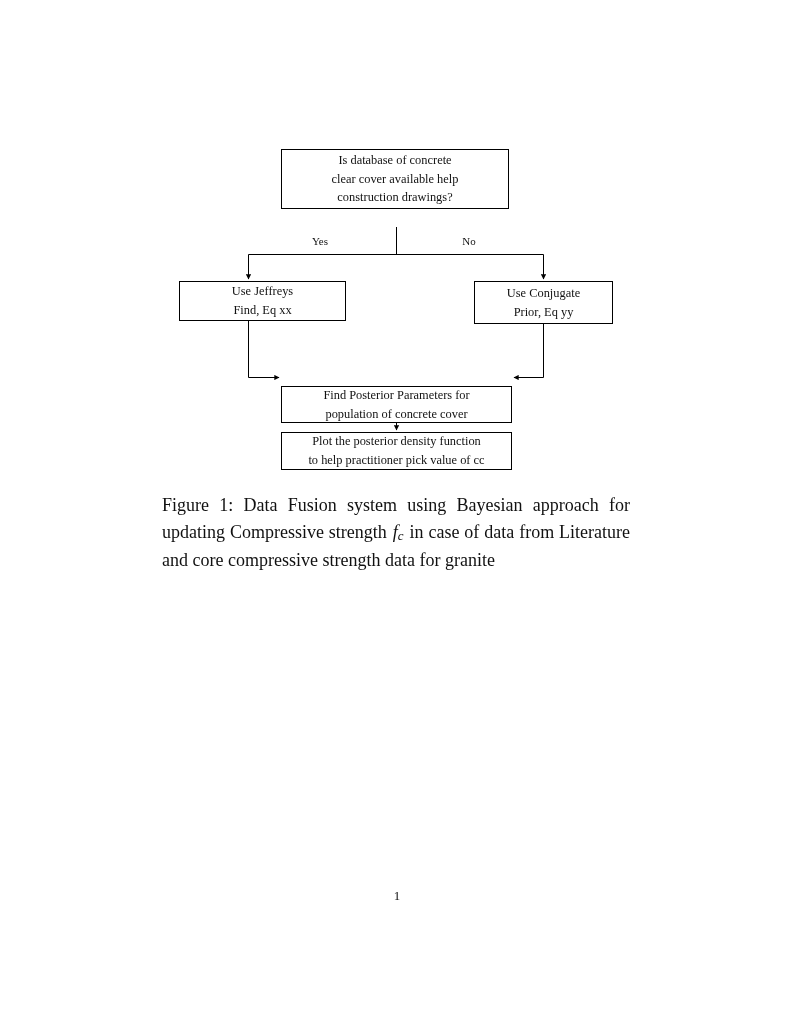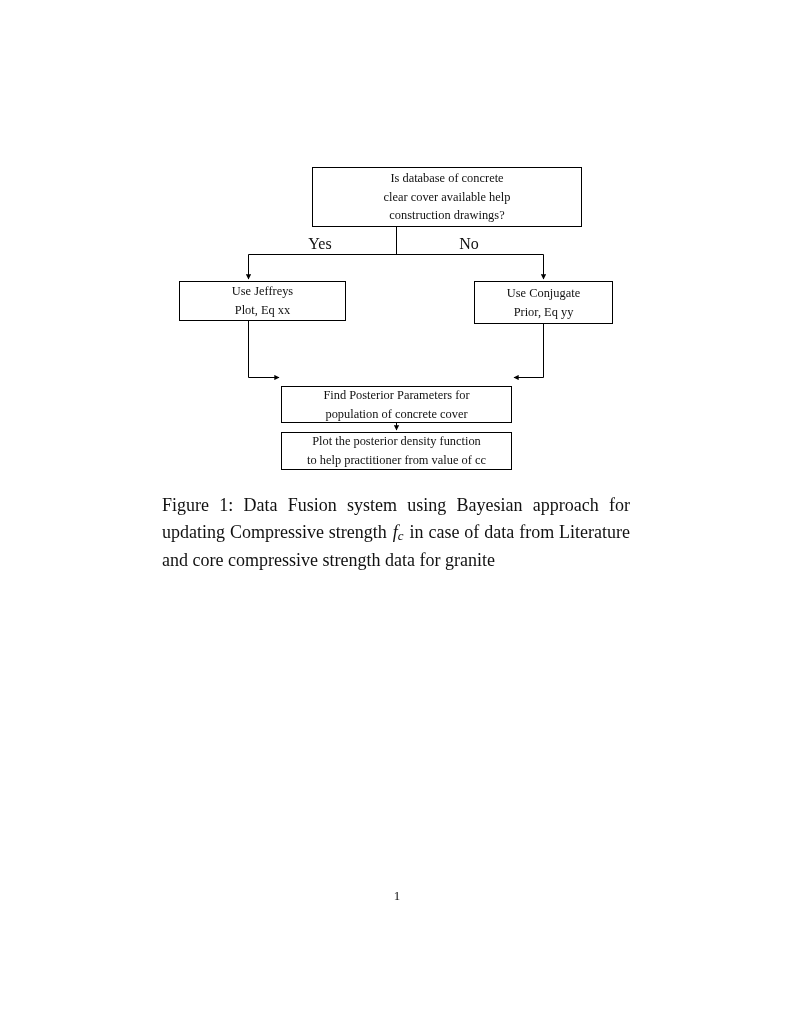--- a/index.html
+++ b/index.html
@@ -45,40 +45,40 @@
     font-size: 12.4px;
     line-height: 1.52;
     color: #111111;
     text-align: center;
     white-space: nowrap;
   }
   .node .ln { display: block; }
 
   
   #node-question {
-    left: 281px; top: 167px; width: 270px; height: 60px; margin-left: 31px;
+    left: 281px; top: 149px; width: 228px; height: 60px;
   }
   #node-jeffreys {
     left: 179px; top: 281px; width: 167px; height: 40px;
   }
   #node-conjugate {
     left: 474px; top: 281px; width: 139px; height: 43px;
   }
   #node-posterior {
     left: 281px; top: 358px; width: 231px; height: 37px; margin-top: 28px;
   }
   #node-plot {
     left: 281px; top: 432px; width: 231px; height: 38px;
   }
 
   
   .edge-label {
     position: absolute;
     font-family: "Liberation Serif", "DejaVu Serif", serif;
-    font-size: 16px;
+    font-size: 11px;
     color: #111111;
     white-space: nowrap;
     text-align: center;
   }
   #label-yes { left: 296px; top: 235px; width: 48px; }
   #label-no  { left: 446px; top: 235px; width: 46px; }
 
   
   #connectors {
     position: absolute;
@@ -155,36 +155,36 @@
     </svg>
 
     <div class="node" id="node-question">
       <span class="ln">Is database of concrete</span>
       <span class="ln">clear cover available help</span>
       <span class="ln">construction drawings?</span>
     </div>
 
     <div class="node" id="node-jeffreys">
       <span class="ln">Use Jeffreys</span>
-      <span class="ln">Plot, Eq xx</span>
+      <span class="ln">Find, Eq xx</span>
     </div>
 
     <div class="node" id="node-conjugate">
       <span class="ln">Use Conjugate</span>
       <span class="ln">Prior, Eq yy</span>
     </div>
 
     <div class="node" id="node-posterior">
       <span class="ln">Find Posterior Parameters for</span>
       <span class="ln">population of concrete cover</span>
     </div>
 
     <div class="node" id="node-plot">
       <span class="ln">Plot the posterior density function</span>
-      <span class="ln">to help practitioner from value of cc</span>
+      <span class="ln">to help practitioner pick value of cc</span>
     </div>
 
     <div class="edge-label" id="label-yes">Yes</div>
     <div class="edge-label" id="label-no">No</div>
 
   </div>
 
   <div id="caption"><span>Figure 1:</span> <span>Data Fusion system using Bayesian approach for updating Compressive strength</span> <span class="mathit"><span>f</span><sub>c</sub></span> <span>in case of data from Literature and core compressive strength data for granite</span></div>
 
   <div id="folio">1</div>

